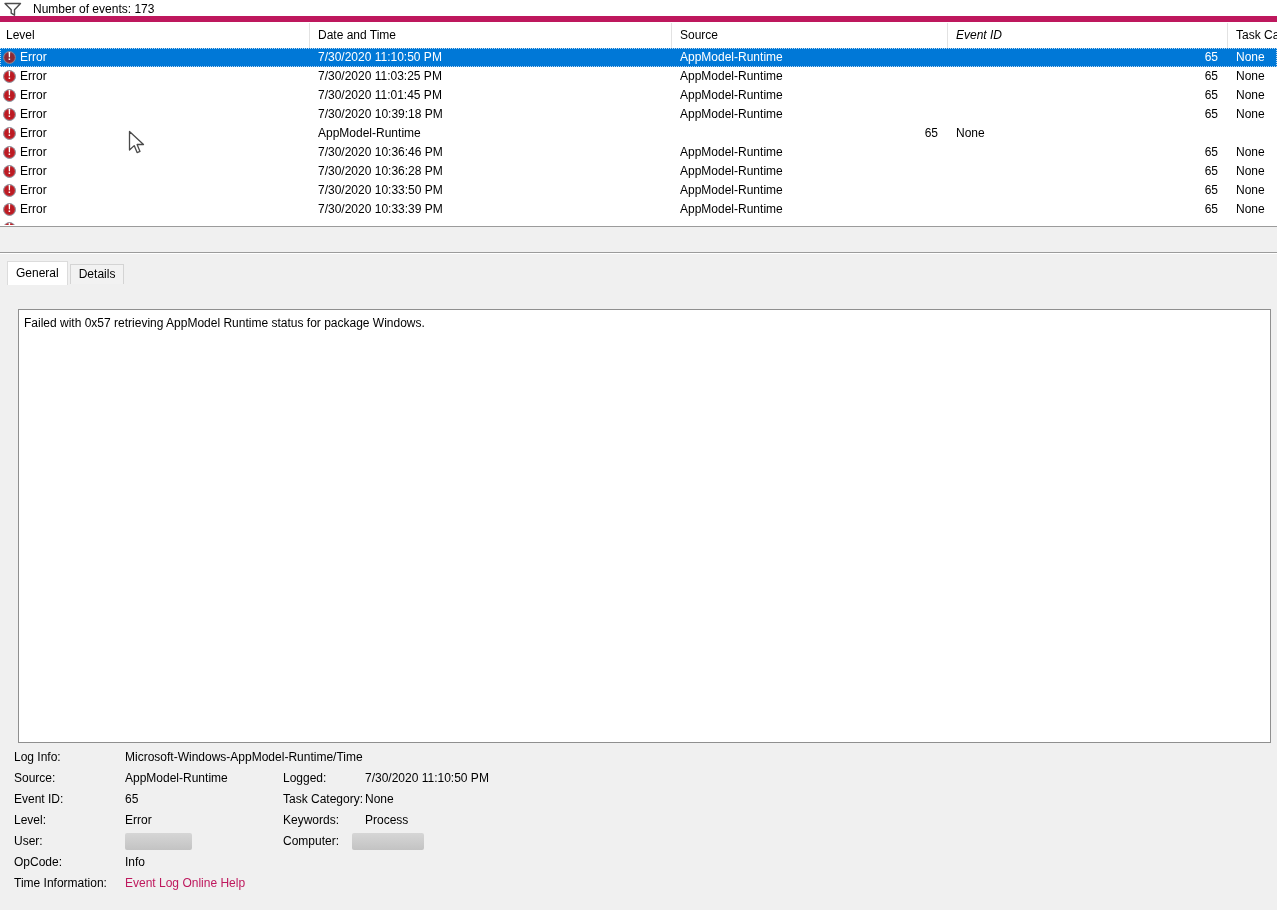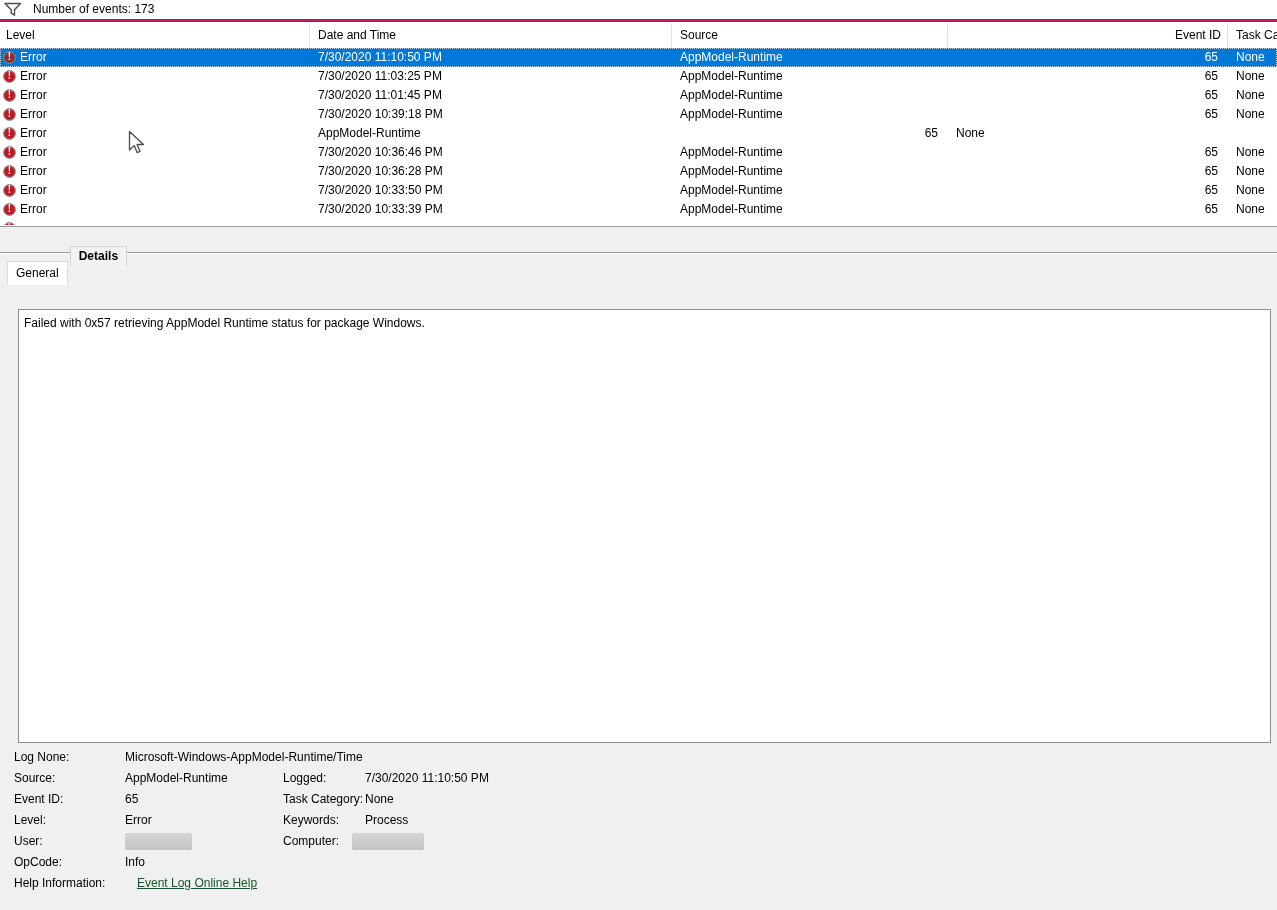--- a/index.html
+++ b/index.html
@@ -7,29 +7,29 @@
   body {
     font-family:"Liberation Sans", sans-serif;
     font-size:12px;
     color:#000;
     background:#fff;
     overflow:hidden;
   }
   .screen { position:relative; width:1277px; height:910px; background:#fff; overflow:hidden; }
 
   
-  .toolbar { position:absolute; top:0; left:0; width:1277px; height:22px; background:#fff; border-bottom:3px solid #be185d; }
+  .toolbar { position:absolute; top:0; left:0; width:1277px; height:22px; background:#fff; border-bottom:6px solid #be185d; }
   .funnel-wrap { position:absolute; left:3px; top:1px; width:20px; height:18px; }
   .events-count { position:absolute; left:33px; top:2px; line-height:14px; white-space:nowrap; }
 
   
   .table-header { position:absolute; top:23px; left:0; width:1277px; height:25px; display:grid; grid-template-columns:310px 362px 276px 280px 1fr; background:#fff; }
   .th { line-height:24px; padding-left:8px; border-right:1px solid #e2e2e2; overflow:hidden; white-space:nowrap; color:#000; }
   .th.th-level { padding-left:6px; }
-  .th.th-eventid { text-align:right; padding-right:6px; }
+  .th.th-eventid { text-align:left; padding-right:22px;font-style:italic; }
   .th.th-taskcat { border-right:none; }
 
   
   .rows { position:absolute; top:48px; left:0; width:1277px; }
   .row { display:grid; grid-template-columns:310px 362px 276px 280px 1fr; height:19px; line-height:19px; white-space:nowrap; background:#fff; cursor:default; }
   .row .cell { overflow:hidden; }
   .c-level { padding-left:3px; display:flex; align-items:center; }
   .c-date, .c-source, .c-taskcat { padding-left:8px; }
   .c-eventid { text-align:right; padding-right:10px; }
   .err-icon {
@@ -51,41 +51,41 @@
   .splitter { position:absolute; top:226px; left:0; width:1277px; height:1px; background:#9b9b9b; cursor:row-resize; }
   .preview-title-band { position:absolute; top:227px; left:0; width:1277px; height:26px; background:#f0f0f0; border-bottom:1px solid #9b9b9b; }
   .preview-title { position:absolute; left:5px; top:0; line-height:25px; white-space:nowrap;margin-top:36px; }
 
   
   .preview-body { position:absolute; top:254px; left:0; width:1277px; height:656px; background:#f0f0f0; }
 
   .tabs { position:absolute; top:261px; left:7px; display:flex; align-items:flex-end; height:24px; }
   .tab { padding:0 8px; white-space:nowrap; cursor:default;text-align:center; }
   .tab.active { background:#fff; border:1px solid #dcdcdc; border-bottom:none; height:24px; line-height:23px; position:relative; z-index:2; }
-  .tab.inactive { background:#f2f2f2; border:1px solid #d4d4d4; border-bottom:none; height:20px; line-height:19px; margin-left:2px; margin-bottom:19px;font-weight:bold; }
+  .tab.inactive { background:#f2f2f2; border:1px solid #d4d4d4; border-bottom:none; height:20px; line-height:19px; margin-left:2px; margin-bottom:1px; }
 
   .message-box {
     position:absolute; top:297px; left:18px; width:1253px; height:434px;
     background:#fff; border:1px solid #8f8f8f; padding:6px 5px;
     overflow:hidden;
     margin-top:12px;
   }
   .message-text { line-height:14px; }
 
   
   .drow { position:absolute; left:0; width:1277px; height:17px; line-height:16px; white-space:nowrap; }
   .dlbl1 { position:absolute; left:14px; }
   .dval1 { position:absolute; left:125px; }
   .dlbl2 { position:absolute; left:283px; }
   .dval2 { position:absolute; left:365px; }
   .redact { position:absolute; top:0; height:17px; border-radius:2px;
             background:linear-gradient(180deg,#d6d6d6,#c3c3c3); }
   .redact.u { left:125px; width:67px; }
   .redact.c { left:352px; width:72px; }
-  .link { color:#14532d; text-decoration:underline; cursor:pointer;margin-left:12px; }
+  .link { color:#be185d; cursor:pointer; }
 
   
   .cursor { position:absolute; left:128px; top:130px; z-index:50; pointer-events:none; }
 </style>
 </head>
 <body>
 
 <div class="screen">
 
   <div class="toolbar">
@@ -221,21 +221,21 @@
   <div class="tabs">
     <div class="tab active">General</div>
     <div class="tab inactive">Details</div>
   </div>
 
   <div class="message-box">
     <div class="message-text">Failed with 0x57 retrieving AppModel Runtime status for package Windows.</div>
   </div>
 
   <div class="drow" style="top:749px">
-    <span class="dlbl1">Log None:</span>
+    <span class="dlbl1">Log Info:</span>
     <span class="dval1">Microsoft-Windows-AppModel-Runtime/Time</span>
   </div>
   <div class="drow" style="top:770px">
     <span class="dlbl1">Source:</span>
     <span class="dval1">AppModel-Runtime</span>
     <span class="dlbl2">Logged:</span>
     <span class="dval2">7/30/2020 11:10:50 PM</span>
   </div>
   <div class="drow" style="top:791px">
     <span class="dlbl1">Event ID:</span>
@@ -253,21 +253,21 @@
     <span class="dlbl1">OpCode:</span>
     <span class="dval1">Info</span>
   </div>
   <div class="drow" style="top:833px">
     <span class="dlbl1">User:</span>
     <span class="redact u"></span>
     <span class="dlbl2">Computer:</span>
     <span class="redact c"></span>
   </div>
   <div class="drow" style="top:875px">
-    <span class="dlbl1">Help Information:</span>
+    <span class="dlbl1">Time Information:</span>
     <span class="dval1 link">Event Log Online Help</span>
   </div>
 
   <div class="cursor">
     <svg width="19" height="27" viewBox="0 0 19 27">
       <path d="M1.5 1.5 L1.5 20 L6.2 15.6 L9.1 22.6 L12 21.4 L9.1 14.5 L15.5 14.5 Z" fill="#ffffff" stroke="#4a4a4a" stroke-width="1.3" stroke-linejoin="round"></path>
     </svg>
   </div>
 
 </div>

